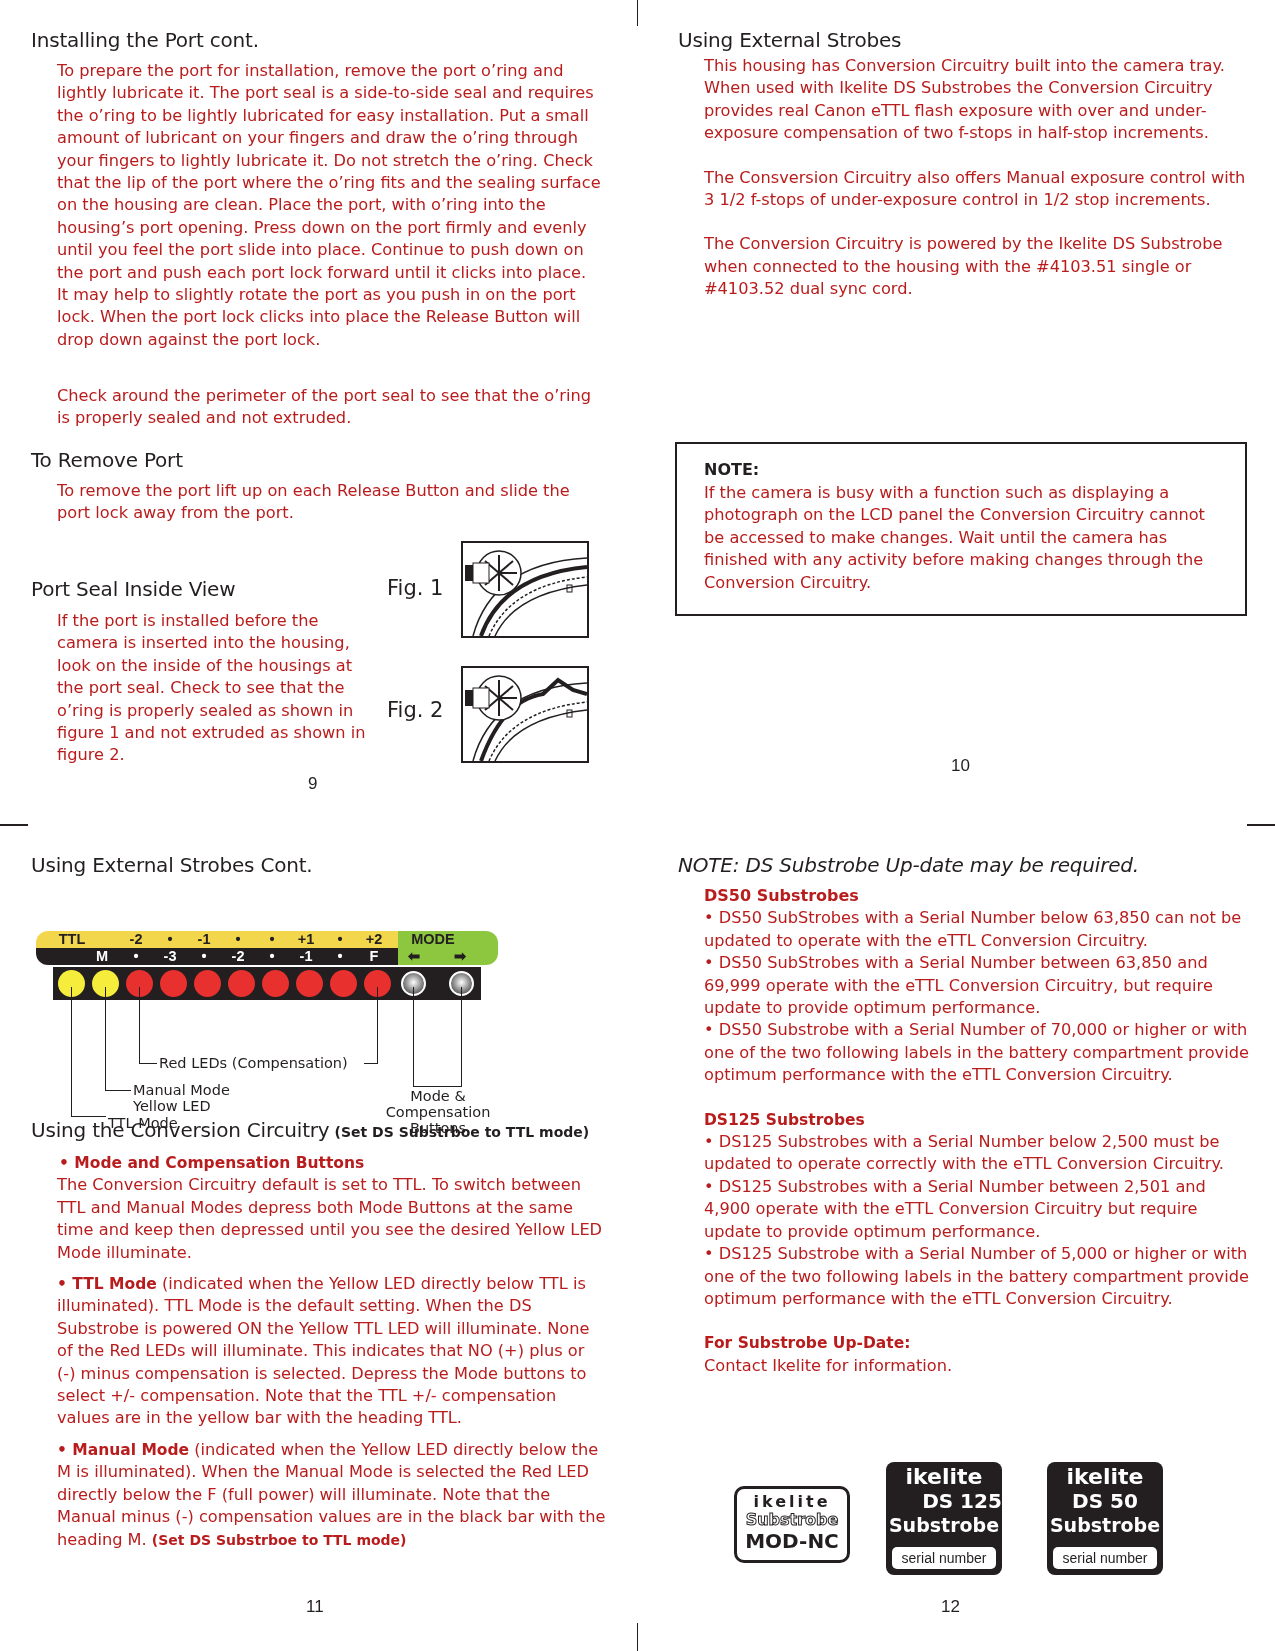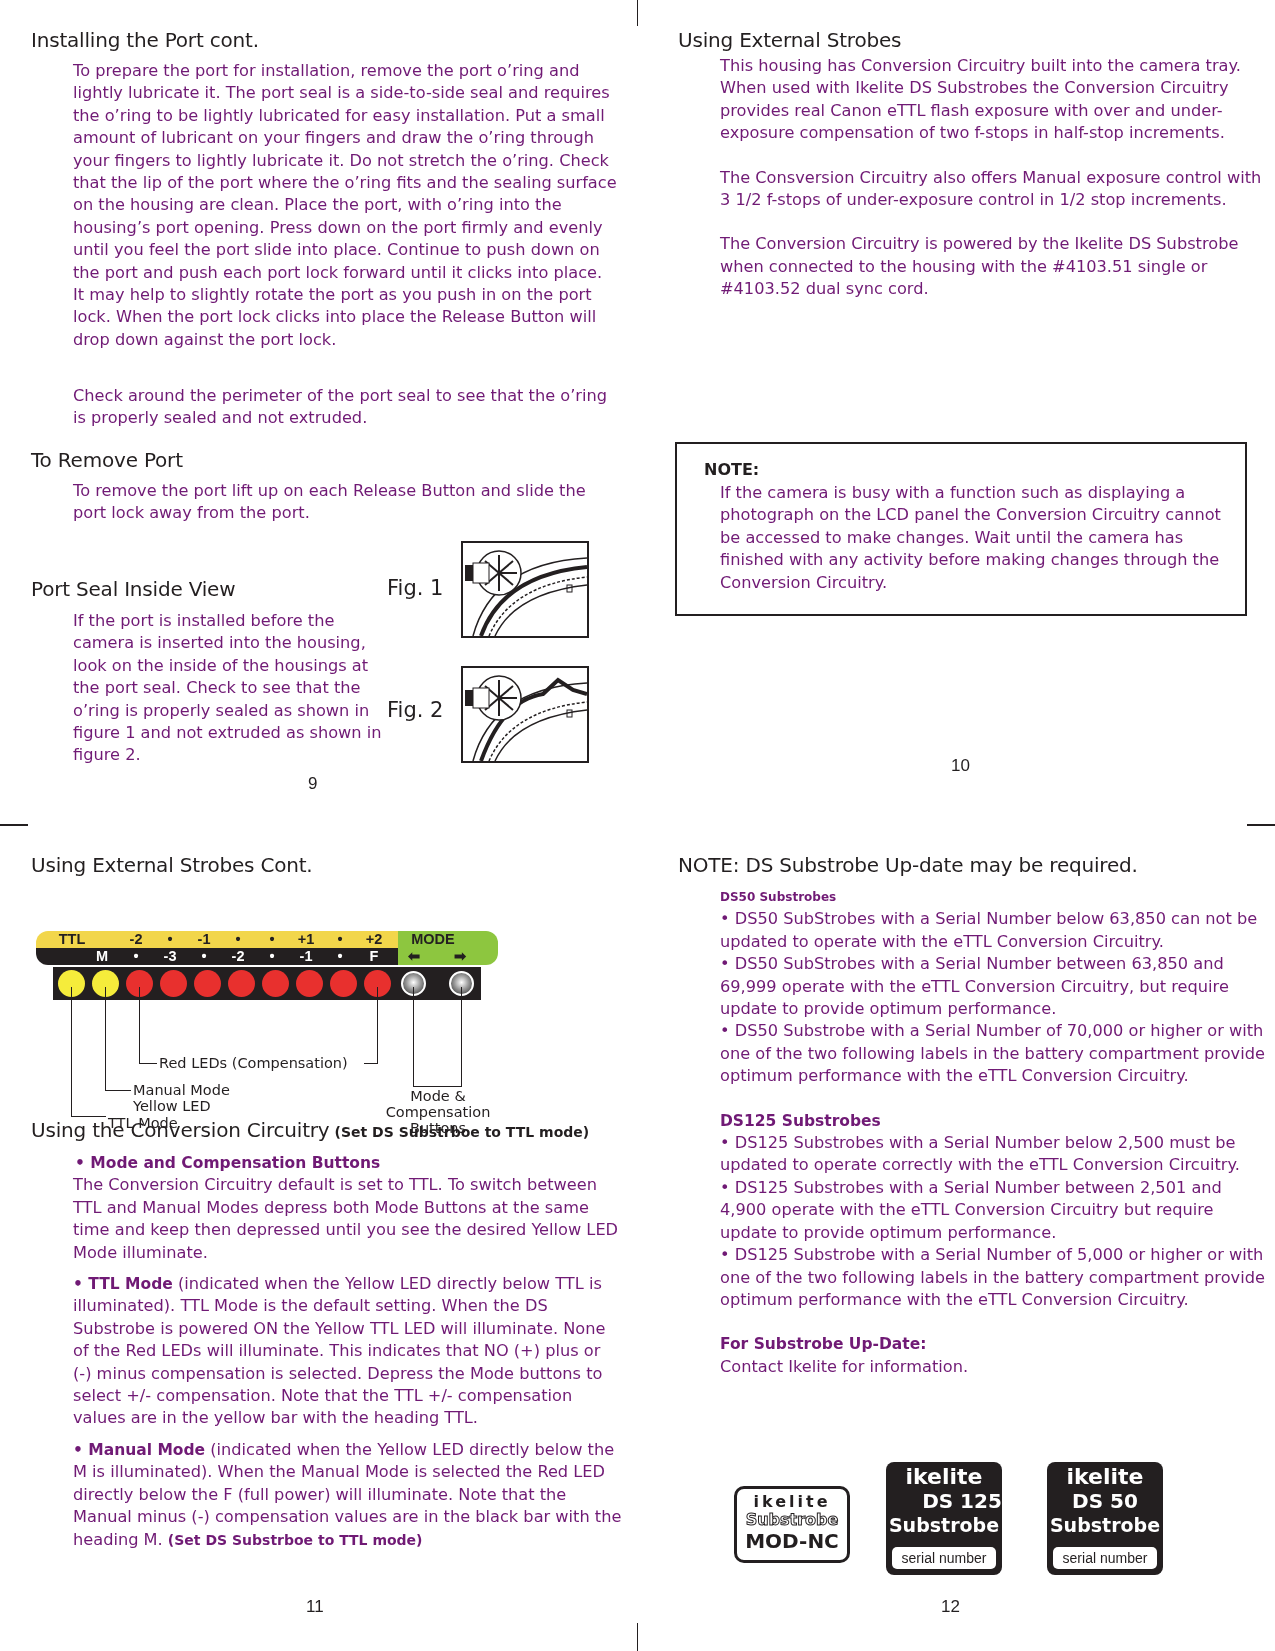--- a/index.html
+++ b/index.html
@@ -2,21 +2,21 @@
 <html><head>
 <meta charset="utf-8">
 <style>
   html, body { margin: 0; padding: 0; background: #ffffff; }
   body {
     width: 1275px; height: 1651px; position: relative; overflow: hidden;
     font-family: "DejaVu Sans", sans-serif; color: #231f20;
   }
   .abs { position: absolute; }
   .h2 { font-size: 20px; font-weight: normal; color: #231f20; letter-spacing: -0.2px; }
-  .body { font-size: 16.2px; line-height: 22.4px; color: #701a75; margin-left: 16px; }
+  .body { font-size: 16.2px; line-height: 22.4px; color: #b91c1c; }
   .body p { margin: 0; }
   .pnum { font-family: "Liberation Sans", sans-serif; font-size: 17px; color: #231f20; }
   .crop-v { position: absolute; width: 1px; background: #231f20; }
   .crop-h { position: absolute; height: 2px; background: #231f20; }
   .note-box { position: absolute; border: 2px solid #231f20; box-sizing: border-box; }
   .sub { font-size: 15px; font-weight: bold; }
   .fig-label { font-size: 21px; }
   .fig-box { position: absolute; border: 2px solid #231f20; box-sizing: border-box; background: #fff; overflow: hidden; }
 
   
@@ -216,23 +216,23 @@
     <p style="height:9px"></p>
     <p><span class="sub" style="font-size:15.5px;">• TTL Mode</span><span> (indicated when the Yellow LED directly below TTL is illuminated). TTL Mode is the default setting. When the DS Substrobe is powered ON the Yellow TTL LED will illuminate. None of the Red LEDs will illuminate. This indicates that NO (+) plus or (-) minus compensation is selected. Depress the Mode buttons to select +/- compensation. Note that the TTL +/- compensation values are in the yellow bar with the heading TTL.</span></p>
     <p style="height:9px"></p>
     <p><span class="sub" style="font-size:15.5px;">• Manual Mode</span><span> (indicated when the Yellow LED directly below the M is illuminated). When the Manual Mode is selected the Red LED directly below the F (full power) will illuminate. Note that the Manual minus (-) compensation values are in the black bar with the heading M. </span><span class="sub" style="font-size:14px;">(Set DS Substrboe to TTL mode)</span></p>
   </div>
 
   <div class="abs pnum" style="left:306px; top:1597px;">11</div>
 </div>
 
 <div>
-  <div class="abs h2" style="left:678px; top:853px;">NOTE: DS Substrobe Up-date may be required.</div>
+  <div class="abs h2" style="left:678px; top:853px;font-style:italic;">NOTE: DS Substrobe Up-date may be required.</div>
   <div class="abs body" style="left:704px; top:885px; width:545px;">
-    <p><span class="sub" style="font-size:12px;">DS50 Substrobes</span></p>
+    <p><span class="sub" style="font-size:16px;">DS50 Substrobes</span></p>
     <p>• DS50 SubStrobes with a Serial Number below 63,850 can not be updated to operate with the eTTL Conversion Circuitry.</p>
     <p>• DS50 SubStrobes with a Serial Number between 63,850 and 69,999 operate with the eTTL Conversion Circuitry, but require update to provide optimum performance.</p>
     <p>• DS50 Substrobe with a Serial Number of 70,000 or higher or with one of the two following labels in the battery compartment provide optimum performance with the eTTL Conversion Circuitry.</p>
     <p style="height:22px"></p>
     <p><span class="sub" style="font-size:15.5px;">DS125 Substrobes</span></p>
     <p>• DS125 Substrobes with a Serial Number below 2,500 must be updated to operate correctly with the eTTL Conversion Circuitry.</p>
     <p>• DS125 Substrobes with a Serial Number between 2,501 and 4,900 operate with the eTTL Conversion Circuitry but require update to provide optimum performance.</p>
     <p>• DS125 Substrobe with a Serial Number of 5,000 or higher or with one of the two following labels in the battery compartment provide optimum performance with the eTTL Conversion Circuitry.</p>
     <p style="height:22px"></p>
     <p><span class="sub" style="font-size:15.5px;">For Substrobe Up-Date:</span></p>

